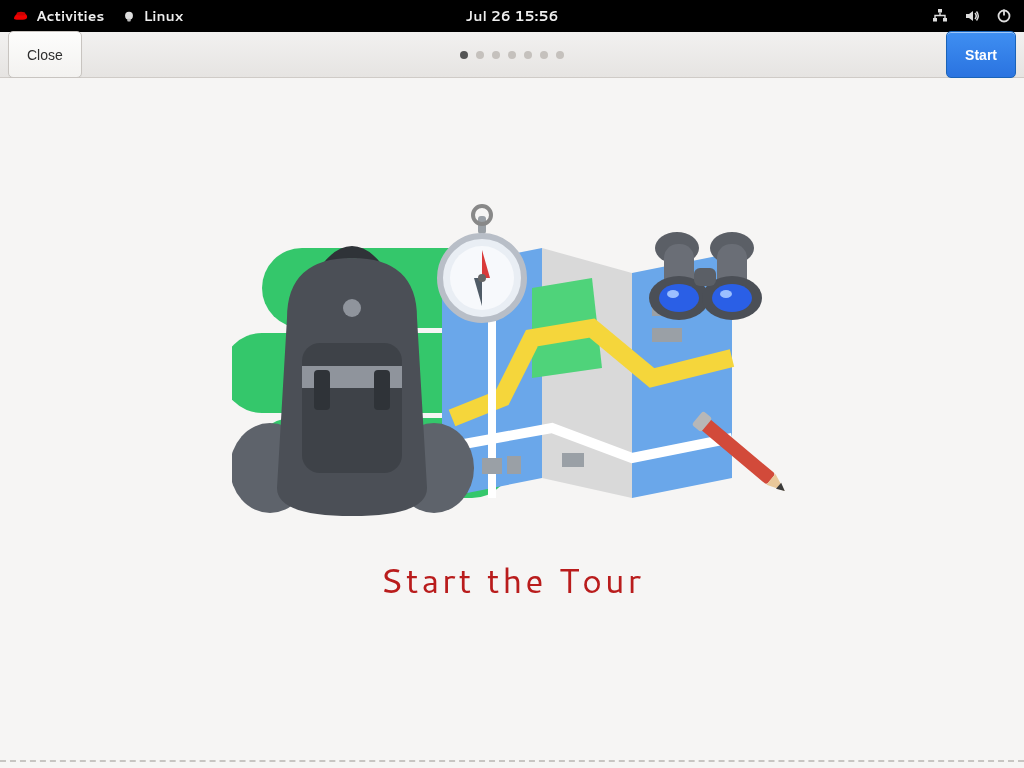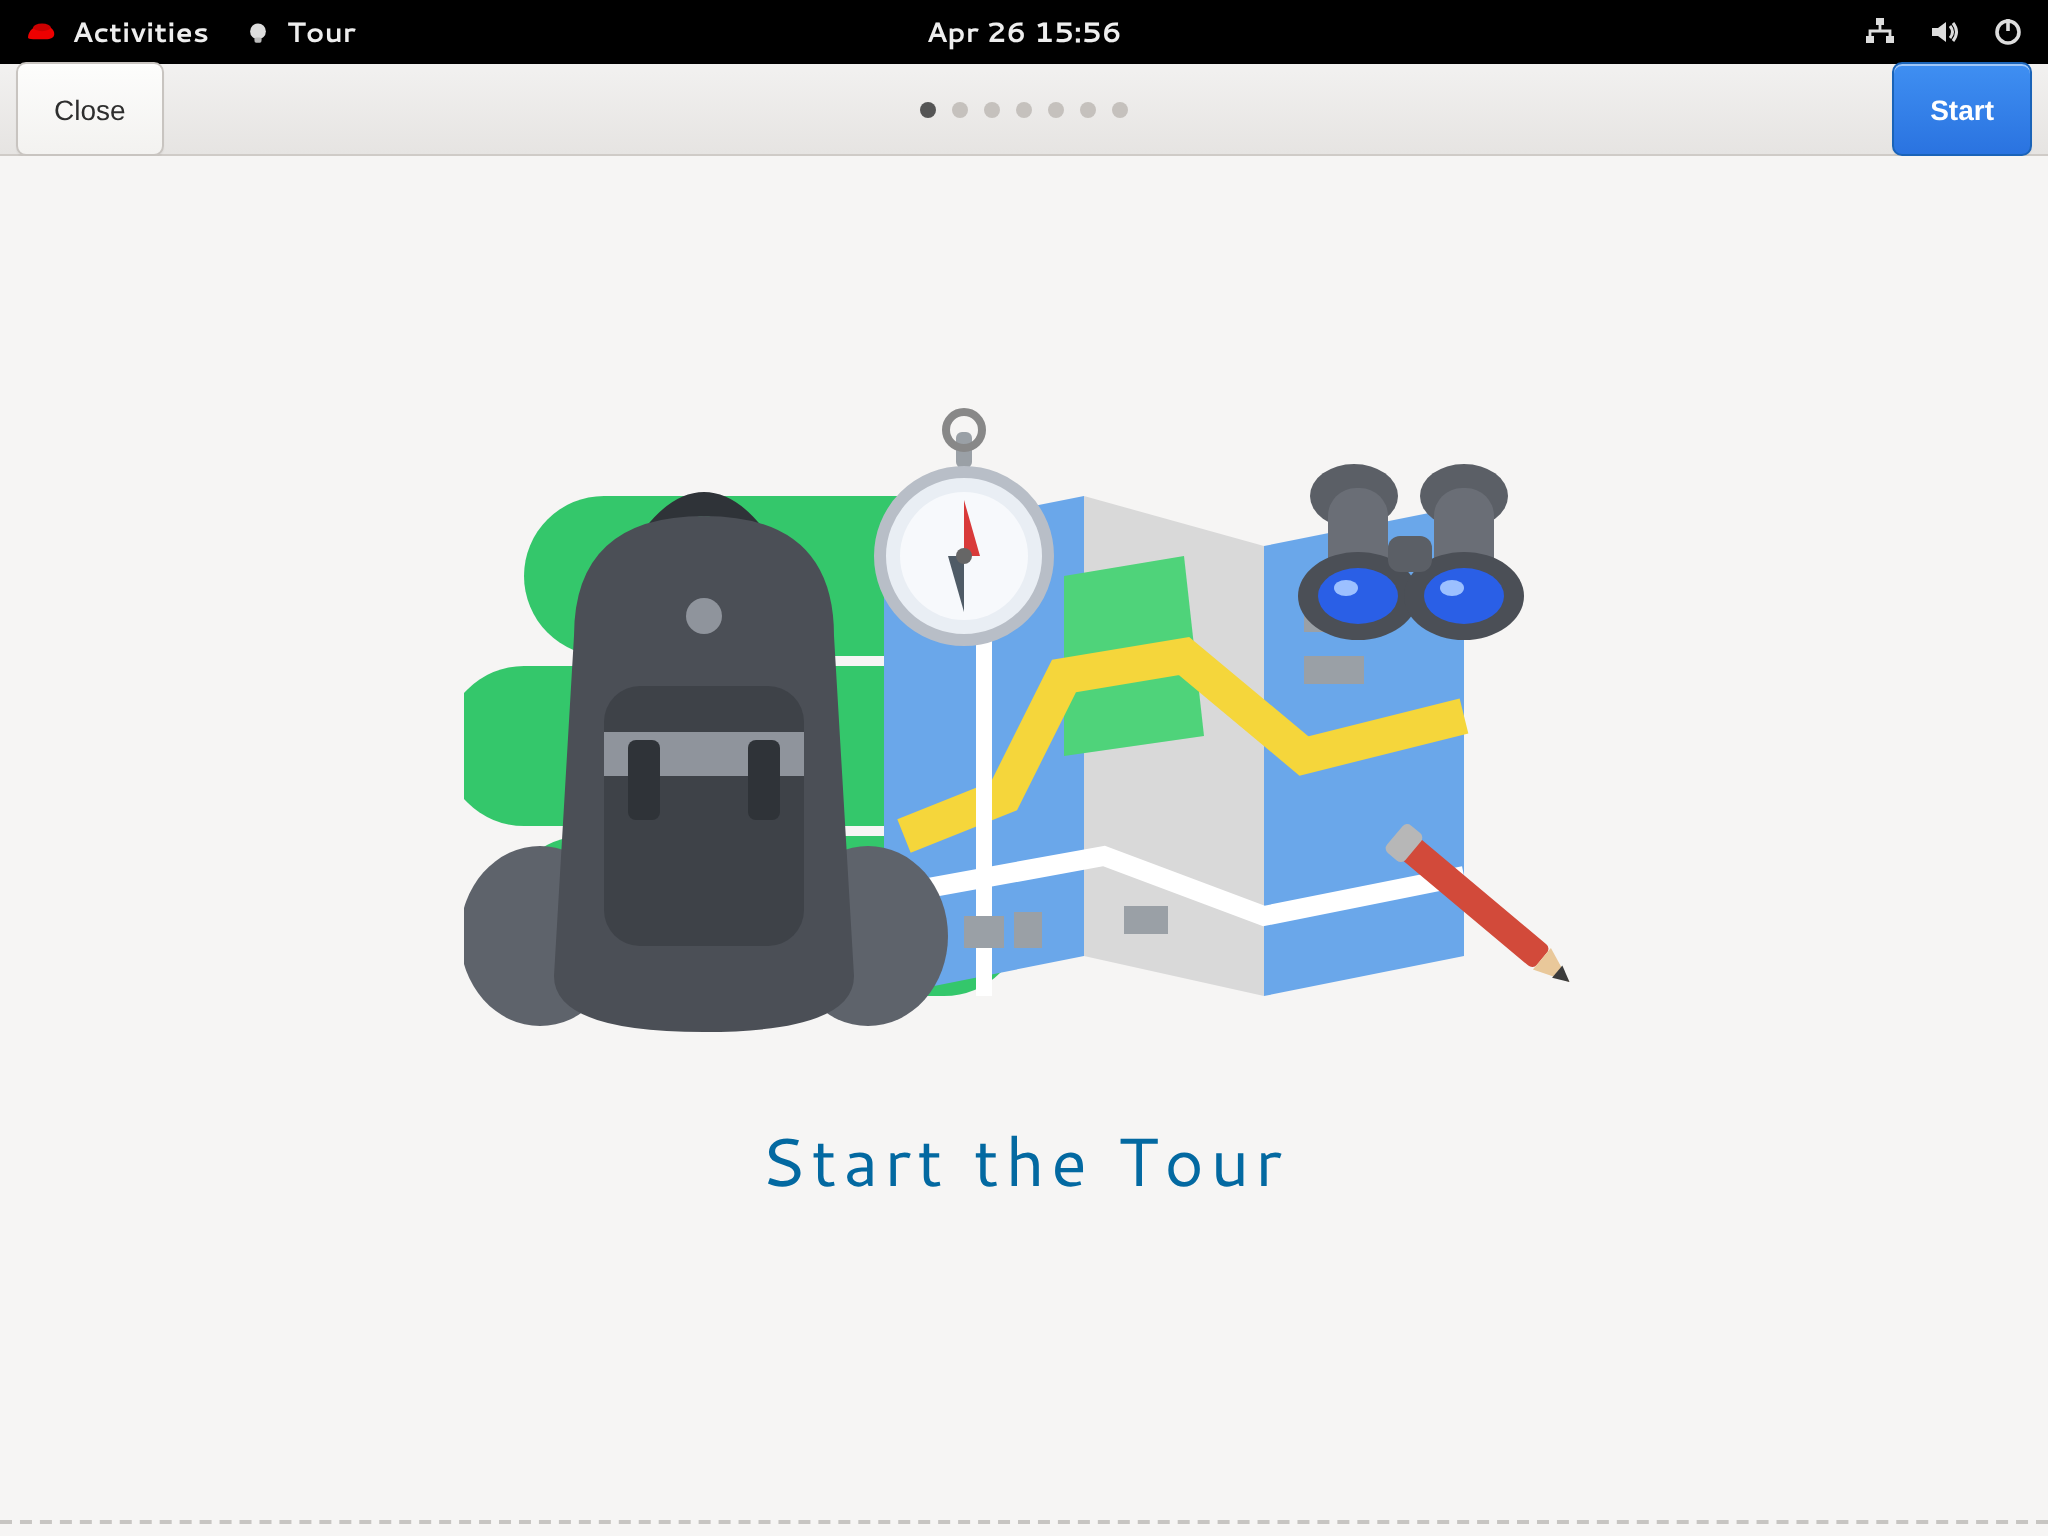--- a/index.html
+++ b/index.html
@@ -93,21 +93,21 @@
     padding-top: 120px;
     position: relative;
     overflow: hidden;
   }
   .illustration { width: 560px; height: 320px; }
   .title {
     margin-top: 38px;
     font-size: 34px;
     font-weight: 300;
     letter-spacing: 3px;
-    color: #0369a1;
+    color: #b91c1c;
   }
   .subtitle {
     margin-top: 18px;
     font-size: 16px;
     color: #2b2b2b;
   }
   
   .dashed-bottom {
     position: absolute;
     left: 0; right: 0; bottom: 6px;
@@ -128,25 +128,25 @@
       </span>
       <span>Activities</span>
     </div>
     <div class="tour-app">
       <span class="bulb-icon">
         <svg viewBox="0 0 16 16" width="14" height="14">
           <circle cx="8" cy="6.5" r="4.5" fill="#ddd"></circle>
           <rect x="6" y="10" width="4" height="3" rx="1" fill="#bbb"></rect>
         </svg>
       </span>
-      <span>Tour</span>
+      <span>Linux</span>
     </div>
   </div>
 
-  <div class="panel-center">Apr 26  15:56</div>
+  <div class="panel-center">Jul 26  15:56</div>
 
   <div class="panel-right">
     <span class="tray-icon">
       <svg viewBox="0 0 16 16" width="16" height="16">
         <rect x="6" y="1" width="4" height="3.5" fill="#ddd"></rect>
         <rect x="1" y="10" width="4" height="3.5" fill="#ddd"></rect>
         <rect x="11" y="10" width="4" height="3.5" fill="#ddd"></rect>
         <path d="M8 4.5 V7.5 M8 7.5 H3 V10 M8 7.5 H13 V10" stroke="#ddd" stroke-width="1.4" fill="none"></path>
       </svg>
     </span>

